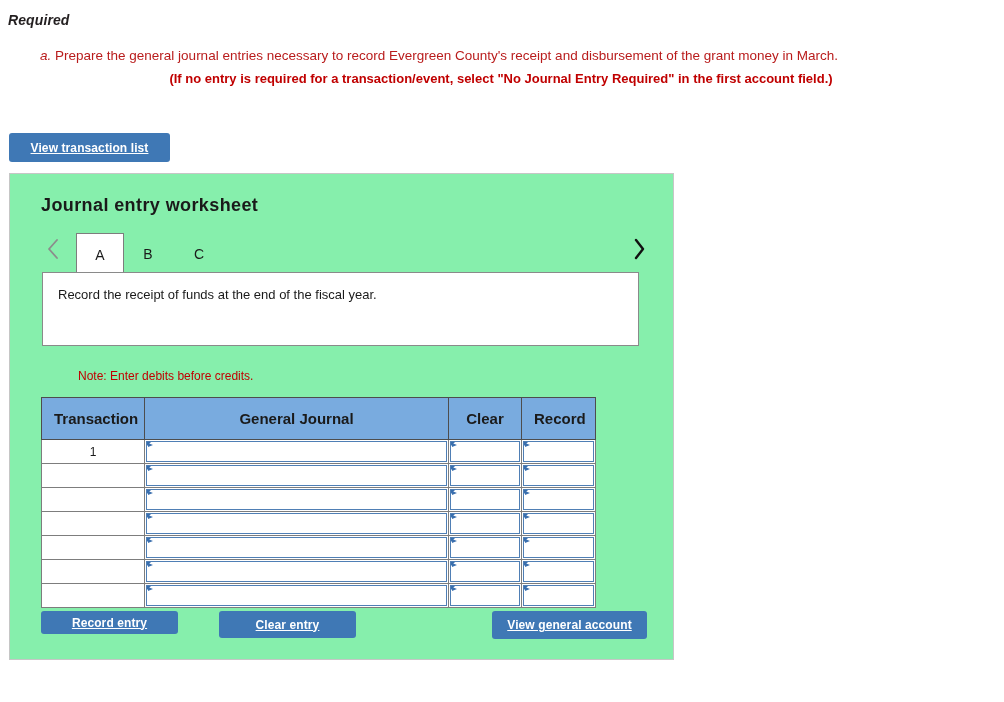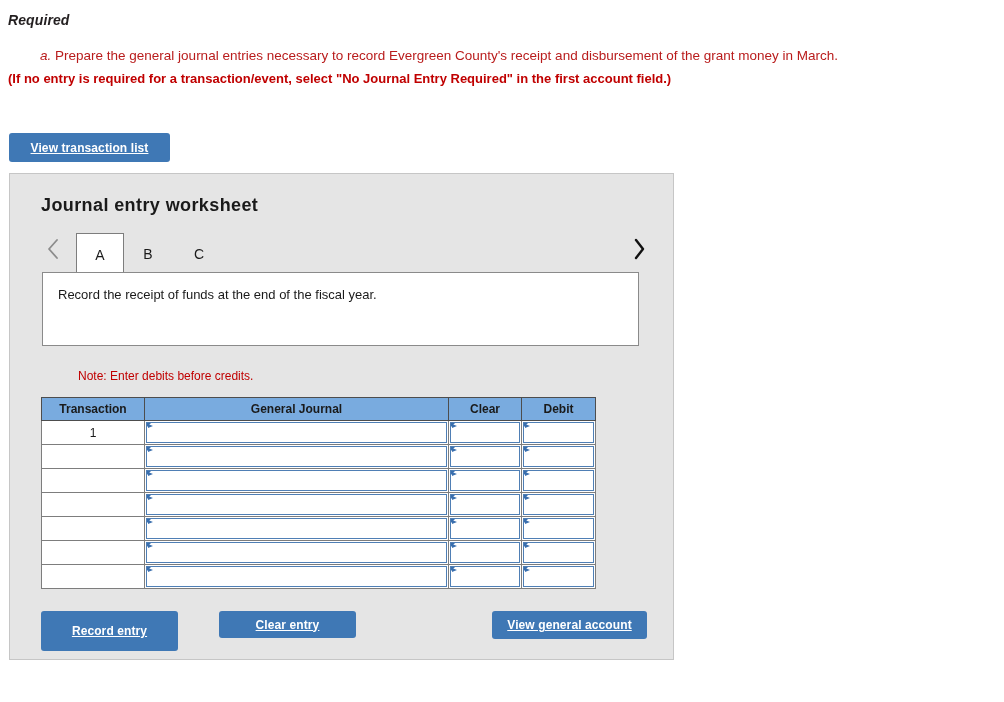--- a/index.html
+++ b/index.html
@@ -42,23 +42,24 @@
   }
   .instr-line1 {
     color: #b91c1c;
     white-space: nowrap;
     margin-left: 32px;
   }
   .instr-line2 {
     color: #c00000;
     font-weight: bold;
     font-size: 13px;
-    margin-left: 0;
+    margin-left: 16px;
     margin-top: 3px;
     white-space: nowrap;
+    text-align: center;
   }
 
   
   .btn {
     display: inline-flex;
     align-items: center;
     justify-content: center;
     background: #3f78b5;
     color: #ffffff;
     font-size: 12px;
@@ -80,21 +81,21 @@
     height: 29px;
   }
 
   
   .worksheet-panel {
     position: absolute;
     left: 9px;
     top: 173px;
     width: 665px;
     height: 487px;
-    background: #e5e5e5;
+    background: #86efac;
     border: 1px solid #c6c6c6;
     box-sizing: border-box;
   }
 
   .worksheet-title {
     position: absolute;
     left: 31px;
     top: 21px;
     font-size: 18px;
     font-weight: bold;
@@ -190,24 +191,24 @@
     top: 223px;
     width: 554px;
     border-collapse: collapse;
     table-layout: fixed;
     font-size: 12px;
   }
   .journal-table th {
     background: #79abdf;
     border: 1px solid #4d4d4d;
     height: 22px;
-    font-size: 12px;
+    font-size: 15px;
     font-weight: bold;
     color: #1a1a1a;
-    padding: 4px;
+    padding: 12px;
     text-align: center;
     box-sizing: border-box;
   }
   .journal-table td {
     border: 1px solid #7d7d7d;
     height: 24px;
     padding: 0;
     background: #ffffff;
     box-sizing: border-box;
     vertical-align: middle;
@@ -259,21 +260,21 @@
     border-top: 2px solid transparent;
     border-bottom: 2px solid transparent;
   }
 
   
   .btn-record {
     position: absolute;
     left: 31px;
     top: 437px;
     width: 137px;
-    height: 40px;
+    height: 23px;
   }
   .btn-clear {
     position: absolute;
     left: 209px;
     top: 437px;
     width: 137px;
     height: 27px;
   }
   .btn-view-journal {
     position: absolute;
@@ -344,21 +345,21 @@
       <col class="col-transaction">
       <col class="col-journal">
       <col class="col-debit">
       <col class="col-credit">
     </colgroup>
     <thead>
       <tr>
         <th>Transaction</th>
         <th>General Journal</th>
         <th>Clear</th>
-        <th>Debit</th>
+        <th>Record</th>
       </tr>
     </thead>
     <tbody>
       <tr>
         <td class="txn-cell">1</td>
         <td class="field-cell">
             <div class="field"></div>
           </td>
         <td class="field-cell">
             <div class="field"></div>

